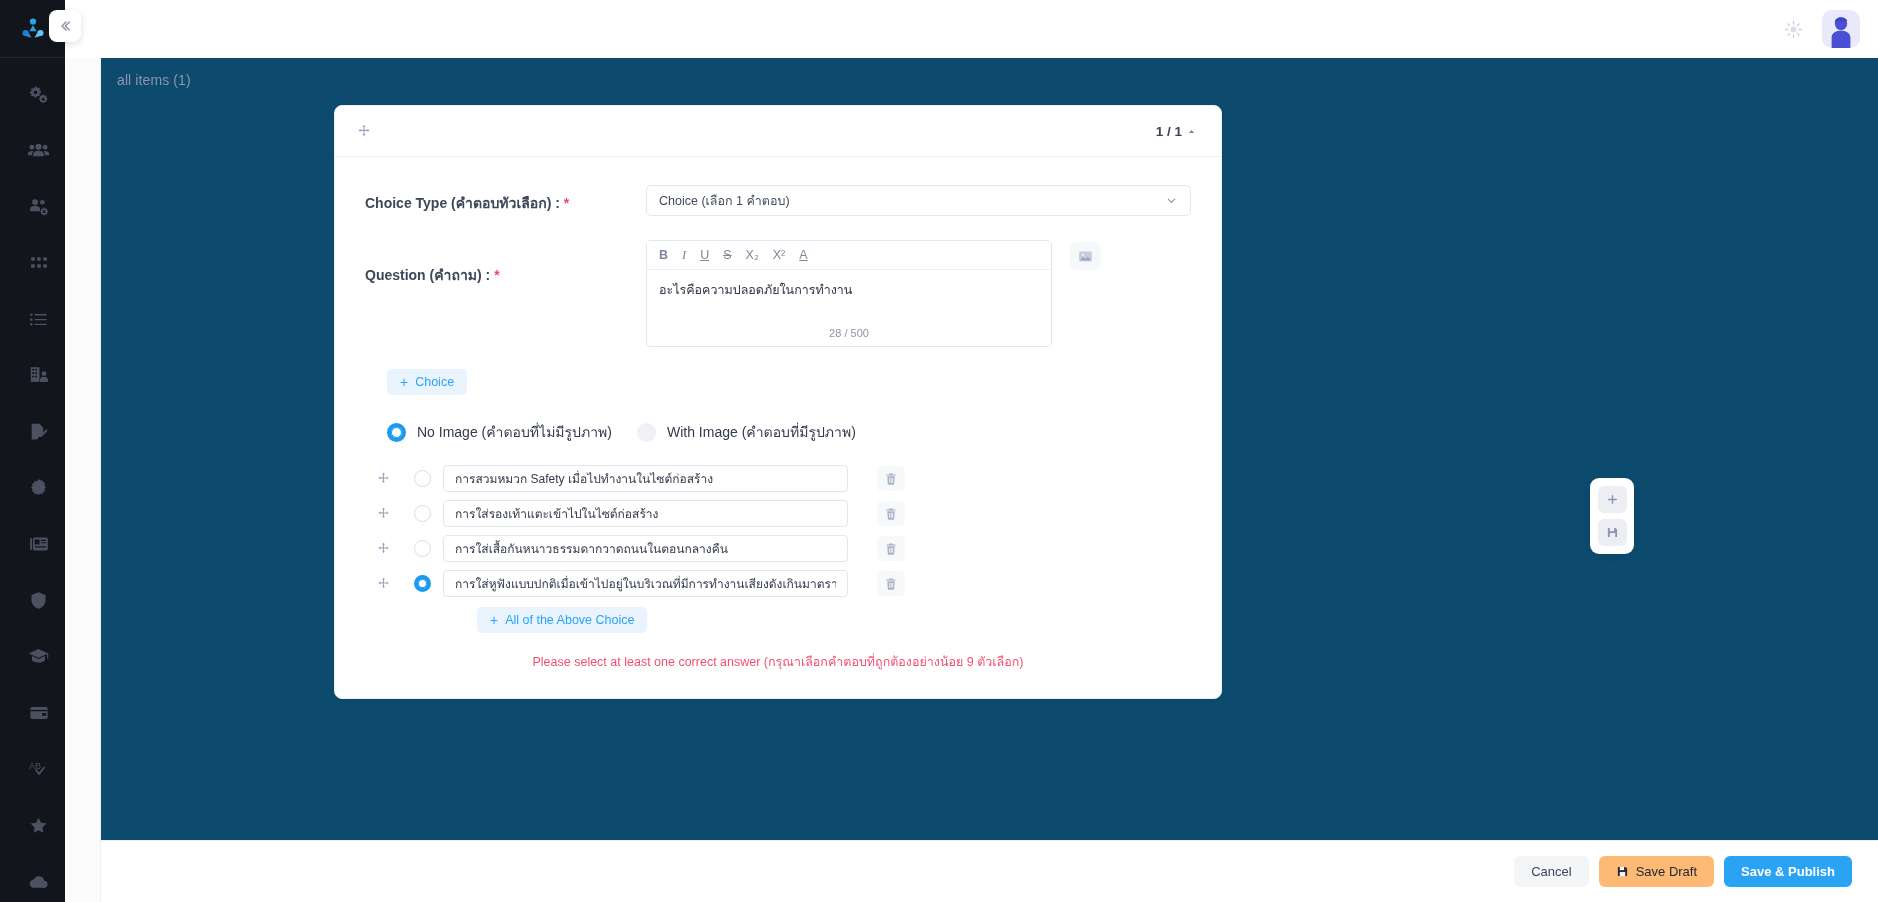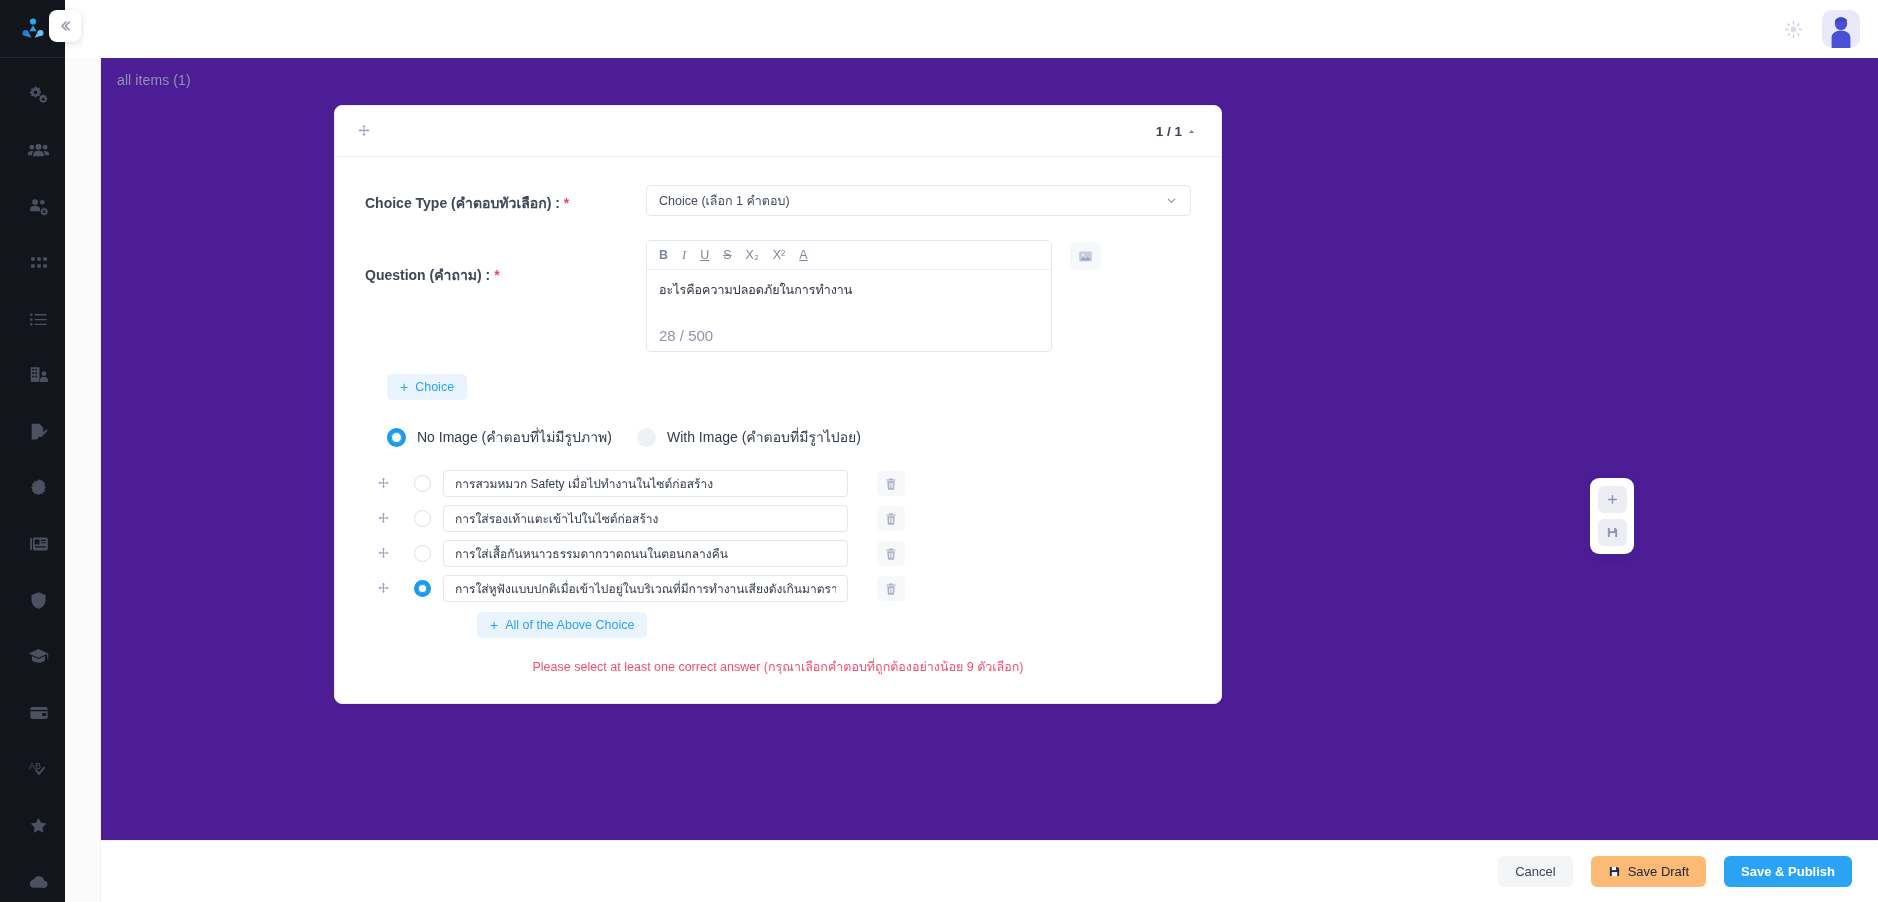--- a/index.html
+++ b/index.html
@@ -70,21 +70,21 @@
 
   
   .sub-rail {
     position: absolute; left: 65px; top: 58px; width: 36px; bottom: 0;
     background: #fbfbfc; border-right: 1px solid #f0f0f3;
   }
 
   
   .content {
     position: absolute; left: 101px; top: 58px; right: 0; bottom: 62px;
-    background: #4c1d95; overflow: hidden;
+    background: #0c4a6e; overflow: hidden;
   }
   .items-label {
     padding: 14px 0 10px 16px;
     font-size: 14px; color: #8d95ae; letter-spacing: .1px;
   }
 
   .card {
     position: absolute; left: 233px; top: 47px; width: 888px;
     background: #ffffff;
     border: 1px solid #eceef3;
@@ -141,22 +141,22 @@
   .tb-btn.b { font-weight: 700; }
   .tb-btn.i { font-style: italic; font-family: "Liberation Serif", serif; }
   .tb-btn.u { text-decoration: underline; }
   .tb-btn.s { text-decoration: line-through; }
   .tb-btn.a { text-decoration: underline; }
   .editor-area {
     min-height: 57px; padding: 10px 12px 2px 12px;
     font-size: 12.5px; color: #2f3645;
   }
   .editor-count {
-    text-align: left; padding: 0 12px 7px 12px;
-    font-size: 15px; color: #8d95ab;
+    text-align: center; padding: 0 12px 7px 12px;
+    font-size: 11px; color: #8d95ab;
   }
   .img-btn {
     width: 31px; height: 28px; border-radius: 6px;
     background: #f7f8fa;
     display: flex; align-items: center; justify-content: center;
     cursor: pointer; margin-top: 2px;
   }
 
   
   .pill {
@@ -229,21 +229,21 @@
     background: #eceef4;
     display: flex; align-items: center; justify-content: center;
     cursor: pointer; color: #9aa3bb;
   }
 
   
   .footer {
     position: absolute; left: 101px; right: 0; bottom: 0; height: 62px;
     background: #ffffff; border-top: 1px solid #f0f1f5;
     display: flex; align-items: center; justify-content: flex-end;
-    gap: 18px; padding-right: 26px;
+    gap: 10px; padding-right: 26px;
   }
   .btn {
     height: 31px; border-radius: 6px; border: none; cursor: pointer;
     font-size: 13px; padding: 0 17px;
     display: inline-flex; align-items: center; gap: 7px;
     font-family: "Liberation Sans","DejaVu Sans",sans-serif;
   }
   .btn-ghost { background: #f4f5f7; color: #3e4659; }
   .btn-draft { background: #fdba74; color: #21293a; font-weight: 400; }
   .btn-primary { background: #2aa3f5; color: #fff; font-weight: 700; }
@@ -504,21 +504,21 @@
           </span>
         </div>
 
         <div class="mode-row">
           <label class="mode-opt">
             <span class="radio-lg"></span>
             <span class="mode-label">No Image (คำตอบที่ไม่มีรูปภาพ)</span>
           </label>
           <label class="mode-opt" style="margin-left:8px;">
             <span class="radio-lg off"></span>
-            <span class="mode-label">With Image (คำตอบที่มีรูาไปอย)</span>
+            <span class="mode-label">With Image (คำตอบที่มีรูปภาพ)</span>
           </label>
         </div>
 
         <div>
 
           <div class="choice-row">
             <span class="ch-drag">
               <svg width="13" height="13" viewBox="0 0 24 24" fill="currentColor">
                 <path d="M12 1.6l3 3.2h-2.1v5.2h5.2V8l3.2 3-3.2 3v-2h-5.2v5.2H15l-3 3.2-3-3.2h2.1V12H5.9v2L2.7 11l3.2-3v1.9h5.2V4.8H9z"></path>
               </svg>

